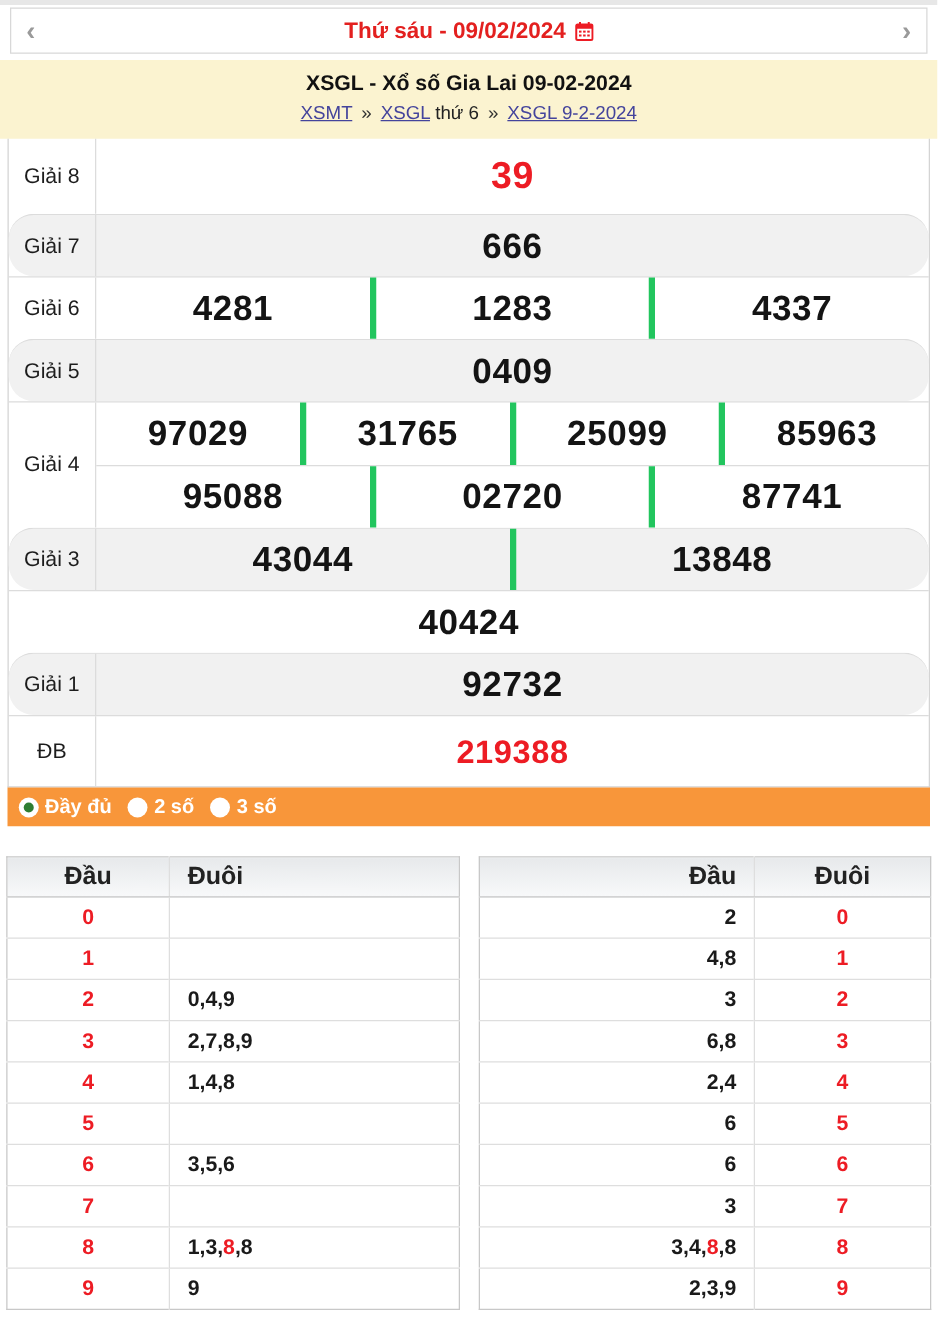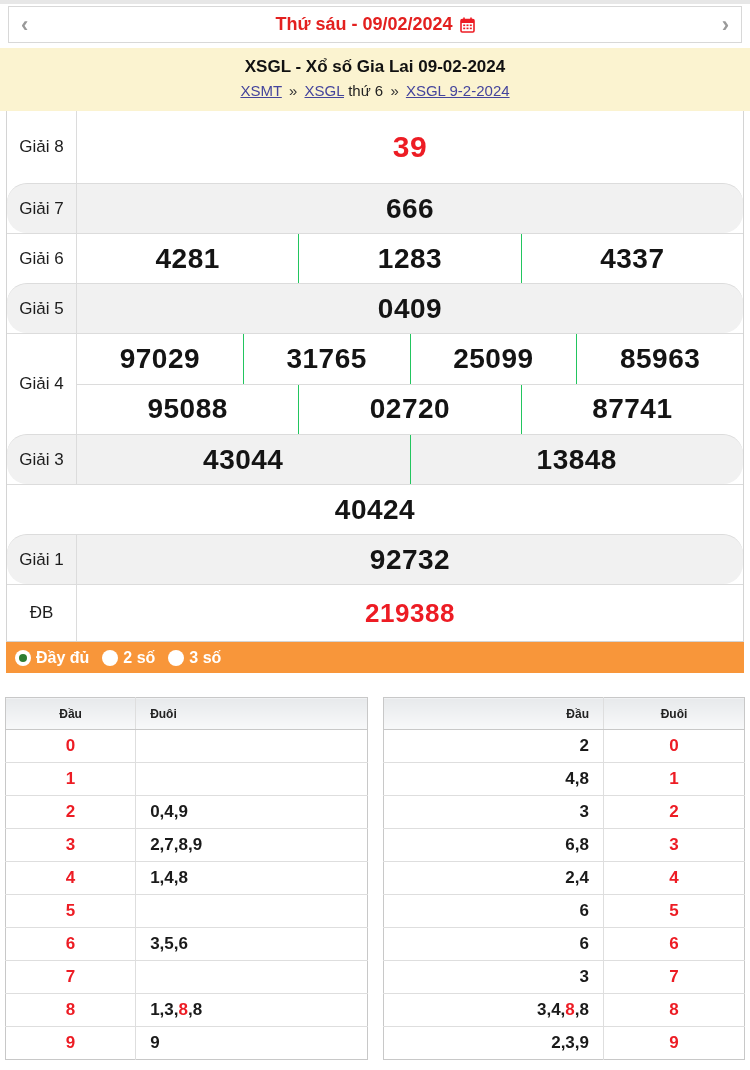--- a/index.html
+++ b/index.html
@@ -74,22 +74,22 @@
   .r-vals { flex: 1; display: flex; }
   .r-vals.col { flex-direction: column; }
   .g4row { display: flex; flex: 1; }
   .g4row.bt { border-top: 1px solid #dcdcdc; }
   .r-cell {
     flex: 1;
     display: flex; align-items: center; justify-content: center;
     font-weight: bold; font-size: 28px; color: #141414;
     letter-spacing: 0.5px;
   }
-  .r-cell + .r-cell { border-left: 1px solid #22c55e; }
-  .h60 { height: 72px; }
+  .r-cell + .r-cell { border-left: 5px solid #22c55e; }
+  .h60 { height: 60px; }
   .h50 { height: 50px; }
   .h100 { height: 101px; }
   .h57 { height: 57px; }
   .num-red { color: #ed1c24; }
   .fs30 { font-size: 30px; }
   .fs34 { font-size: 26px; }
 
   
   .filter-bar {
     margin: 0 6px;
@@ -123,21 +123,21 @@
   .ht-table {
     flex: 1;
     border-collapse: collapse;
     border: 1px solid #c8c8c8;
     font-size: 17px;
   }
   .ht-table th {
     background: linear-gradient(180deg, #e7e9eb, #f8f9fa);
     height: 32px;
     border-bottom: 1px solid #c8c8c8;
-    font-size: 12px; font-weight: bold; color: #222;
+    font-size: 20px; font-weight: bold; color: #222;
   }
   .ht-table td {
     height: 33px;
     border-top: 1px solid #dedede;
     font-weight: bold; color: #1a1a1a;
   }
   .ht-table td + td, .ht-table th + th { border-left: 1px solid #dedede; }
   .lt .c-head { width: 36%; text-align: center; }
   .lt .c-tail { text-align: left; padding-left: 14px; }
   .lt td.c-head { color: #ed1c24; }

